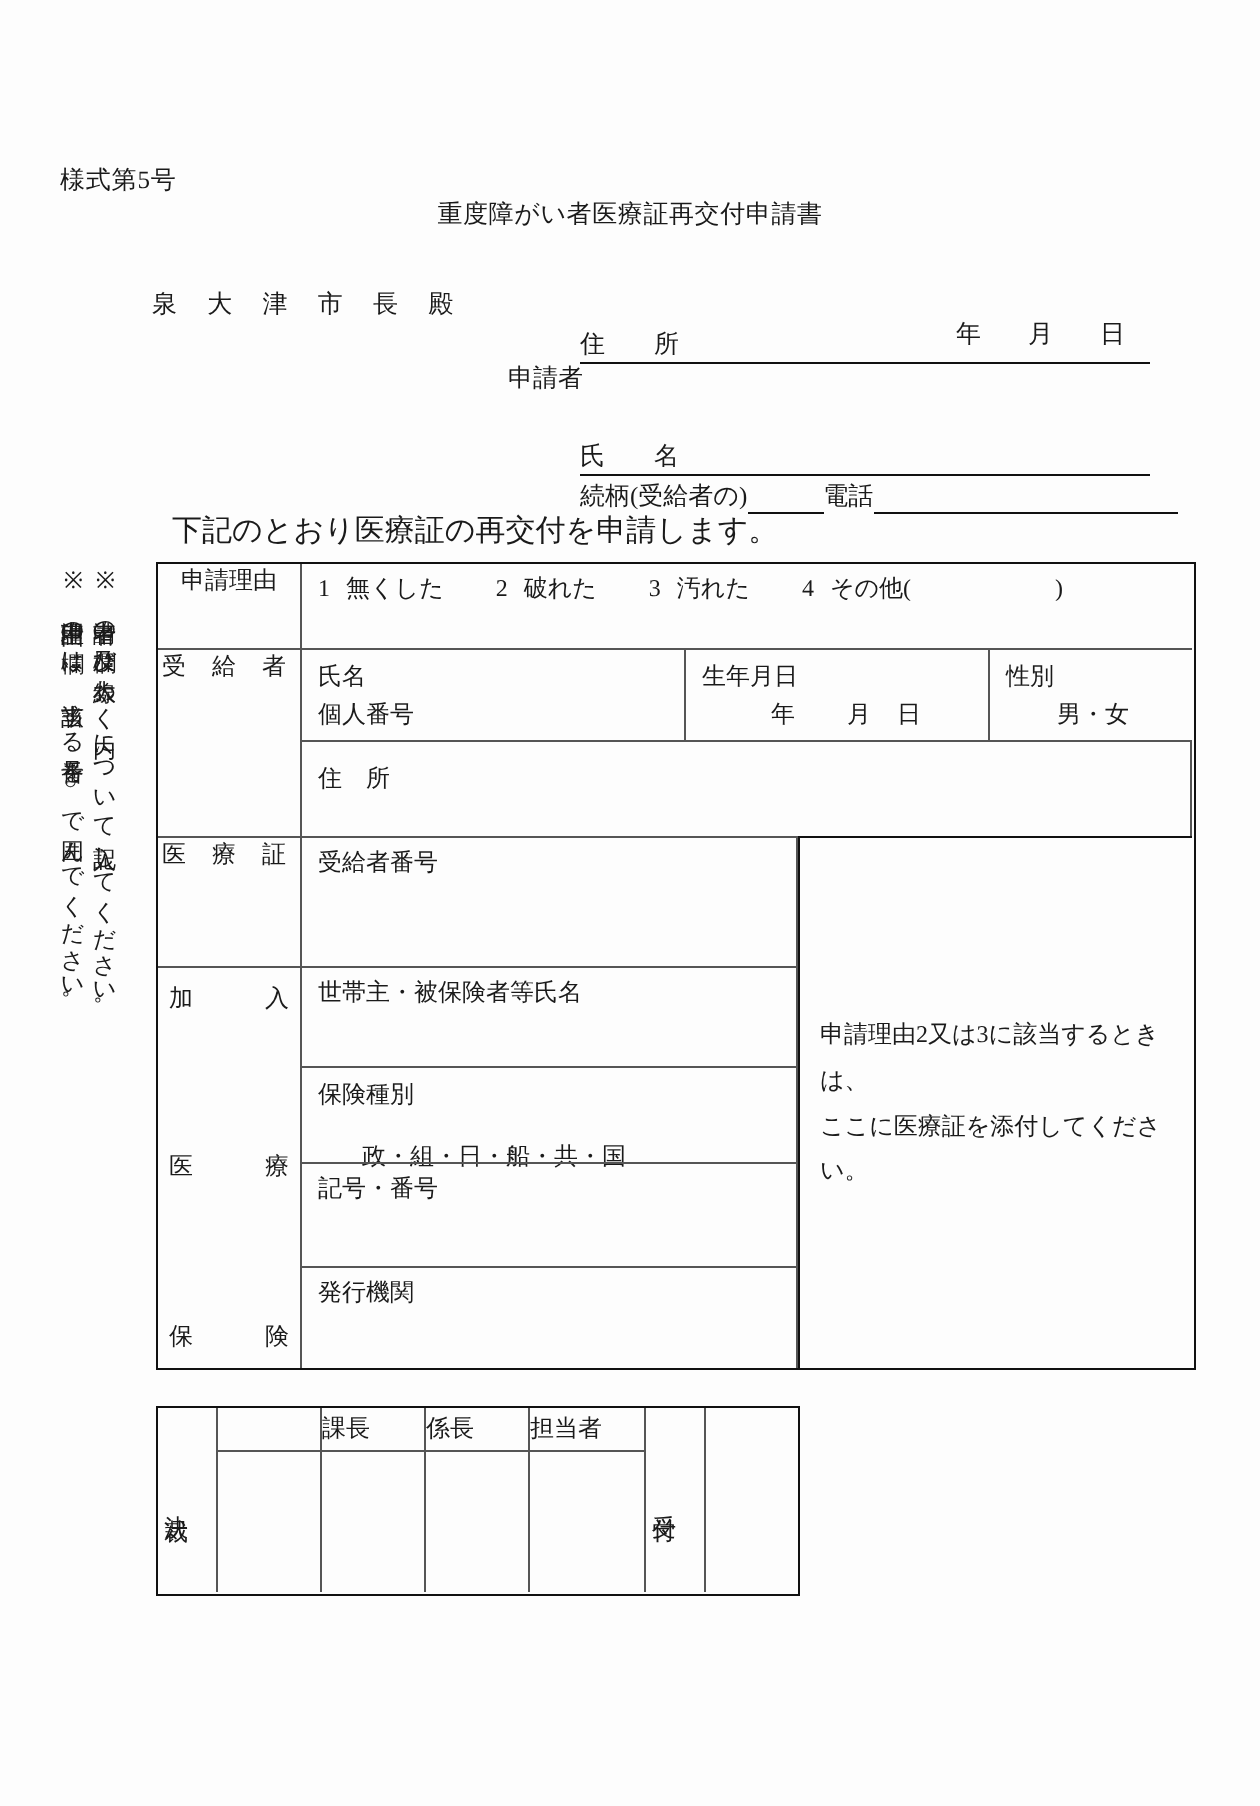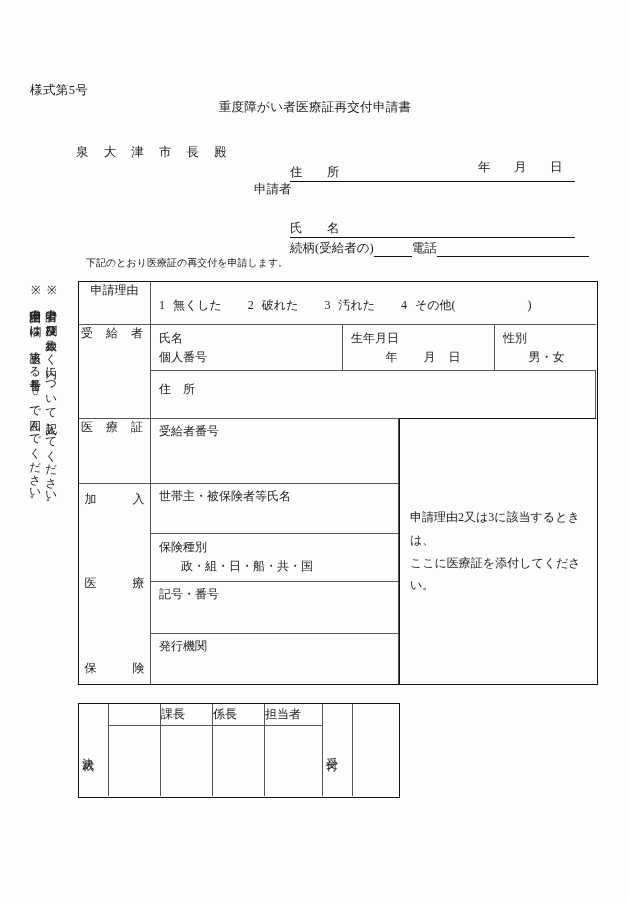--- a/index.html
+++ b/index.html
@@ -64,21 +64,21 @@
     border-bottom: 1.2px solid #111;
     height: 15px;
     vertical-align: bottom;
   }
   #addr-row { left: 290px; top: 164px; }
   #name-row { left: 290px; top: 220px; }
   #rel-row  { left: 290px; top: 240px; }
 
   #intro-text {
     left: 86px; top: 256px;
-    font-size: 10px;
+    font-size: 15px;
   }
 
   
   .vnote {
     position: absolute;
     writing-mode: vertical-rl;
     font-size: 11.5px;
     line-height: 1.15;
     letter-spacing: 0.5px;
     white-space: nowrap;
@@ -99,21 +99,21 @@
     font-size: 12px;
   }
   .bt { border-top: 1px solid #555; }
   .bb { border-bottom: 1px solid #555; }
   .br { border-right: 1px solid #555; }
   .pad { padding: 4px 6px 0 8px; }
   .vc {
     display: flex; align-items: flex-start; justify-content: center;
   }
   .spread { letter-spacing: 5px; }
-  .sub-indent { padding-left: 22px; }
+  .sub-indent { padding-left: 22px; margin-top: 12px; }
 
   
   .reason-opts span.opt { display: inline-block; }
   .reason-opts .num { margin-right: 8px; }
   .gap { display:inline-block; width: 26px; }
 
   
   #attach-note {
     font-size: 12px;
     line-height: 1.9;
@@ -174,21 +174,21 @@
   <div class="abs" id="intro-text">下記のとおり医療証の再交付を申請します。</div>
 
   <div class="vnote" id="vnote-1">※ 申請者の欄及び太線わく内について記入してください。</div>
   <div class="vnote" id="vnote-2">※ 申請理由の欄は、該当する番号を○で囲んでください。</div>
 
   <div class="abs" id="main-table">
 
     <div class="cell br vc" style="left:0;top:0;width:72px;height:42px;">
       <span>申請理由</span>
     </div>
-    <div class="cell pad reason-opts" style="left:72px;top:0;width:445px;height:42px;display:flex;align-items:center;">
+    <div class="cell pad reason-opts" style="left:72px;top:0;width:445px;height:42px;display:flex;align-items:flex-start;">
       <span class="opt">
         <span class="num">1</span><span>無くした</span>
       </span>
         <span class="gap"></span>
       <span class="opt">
         <span class="num">2</span><span>破れた</span>
       </span>
         <span class="gap"></span>
       <span class="opt">
         <span class="num">3</span><span>汚れた</span>

